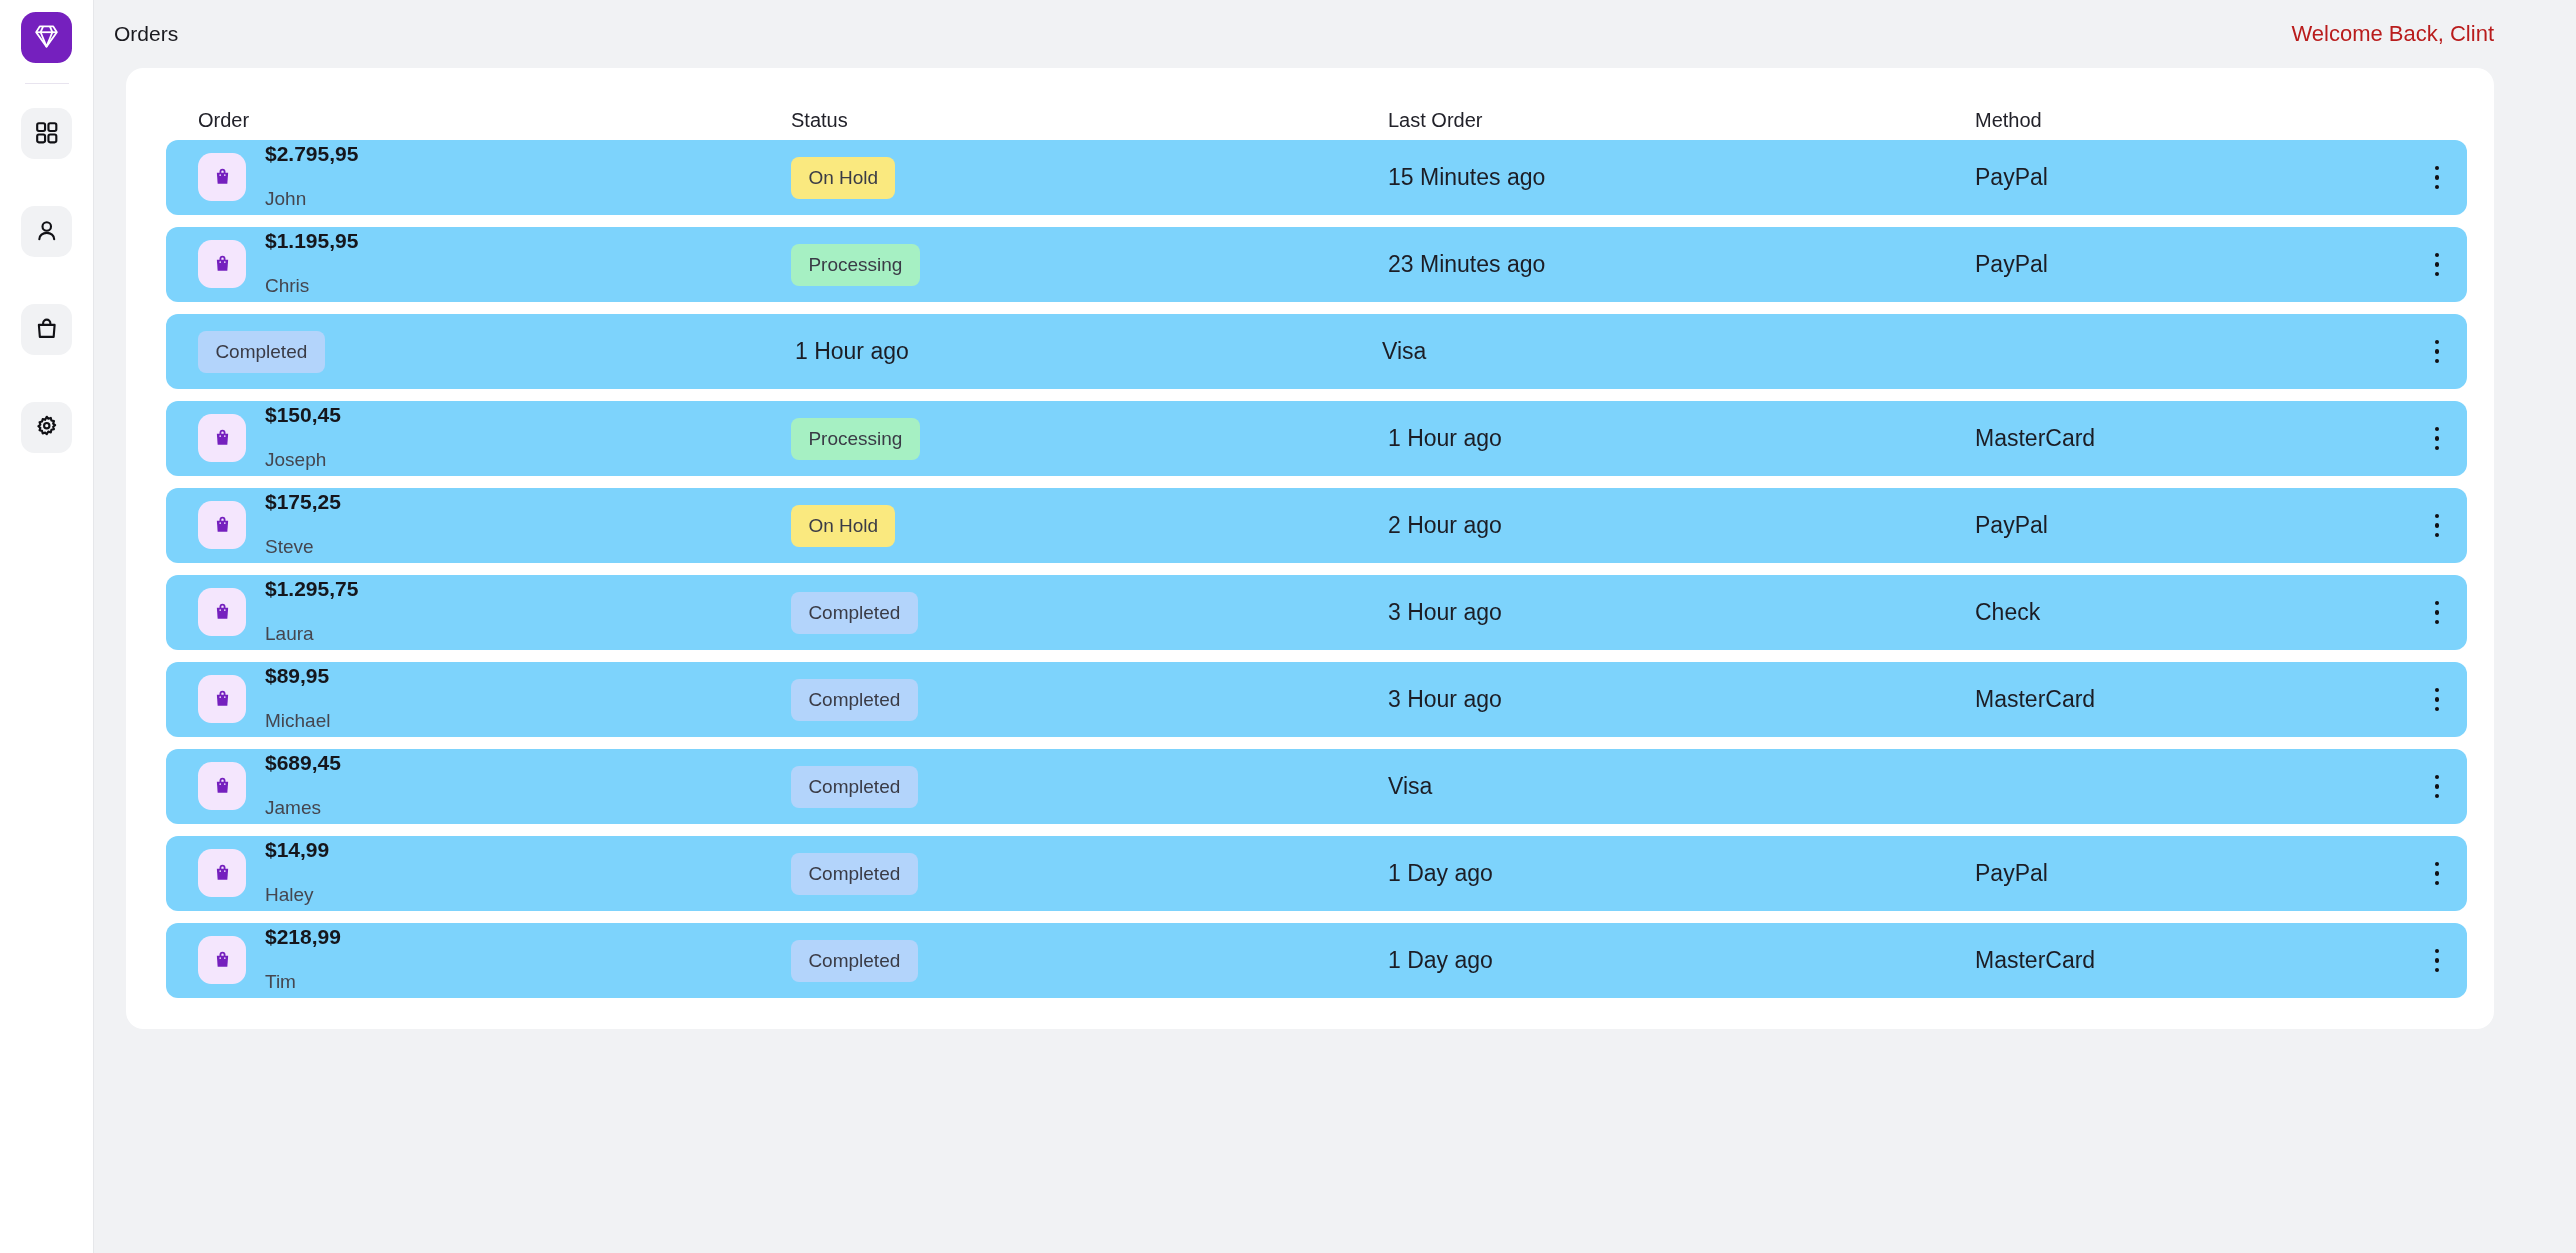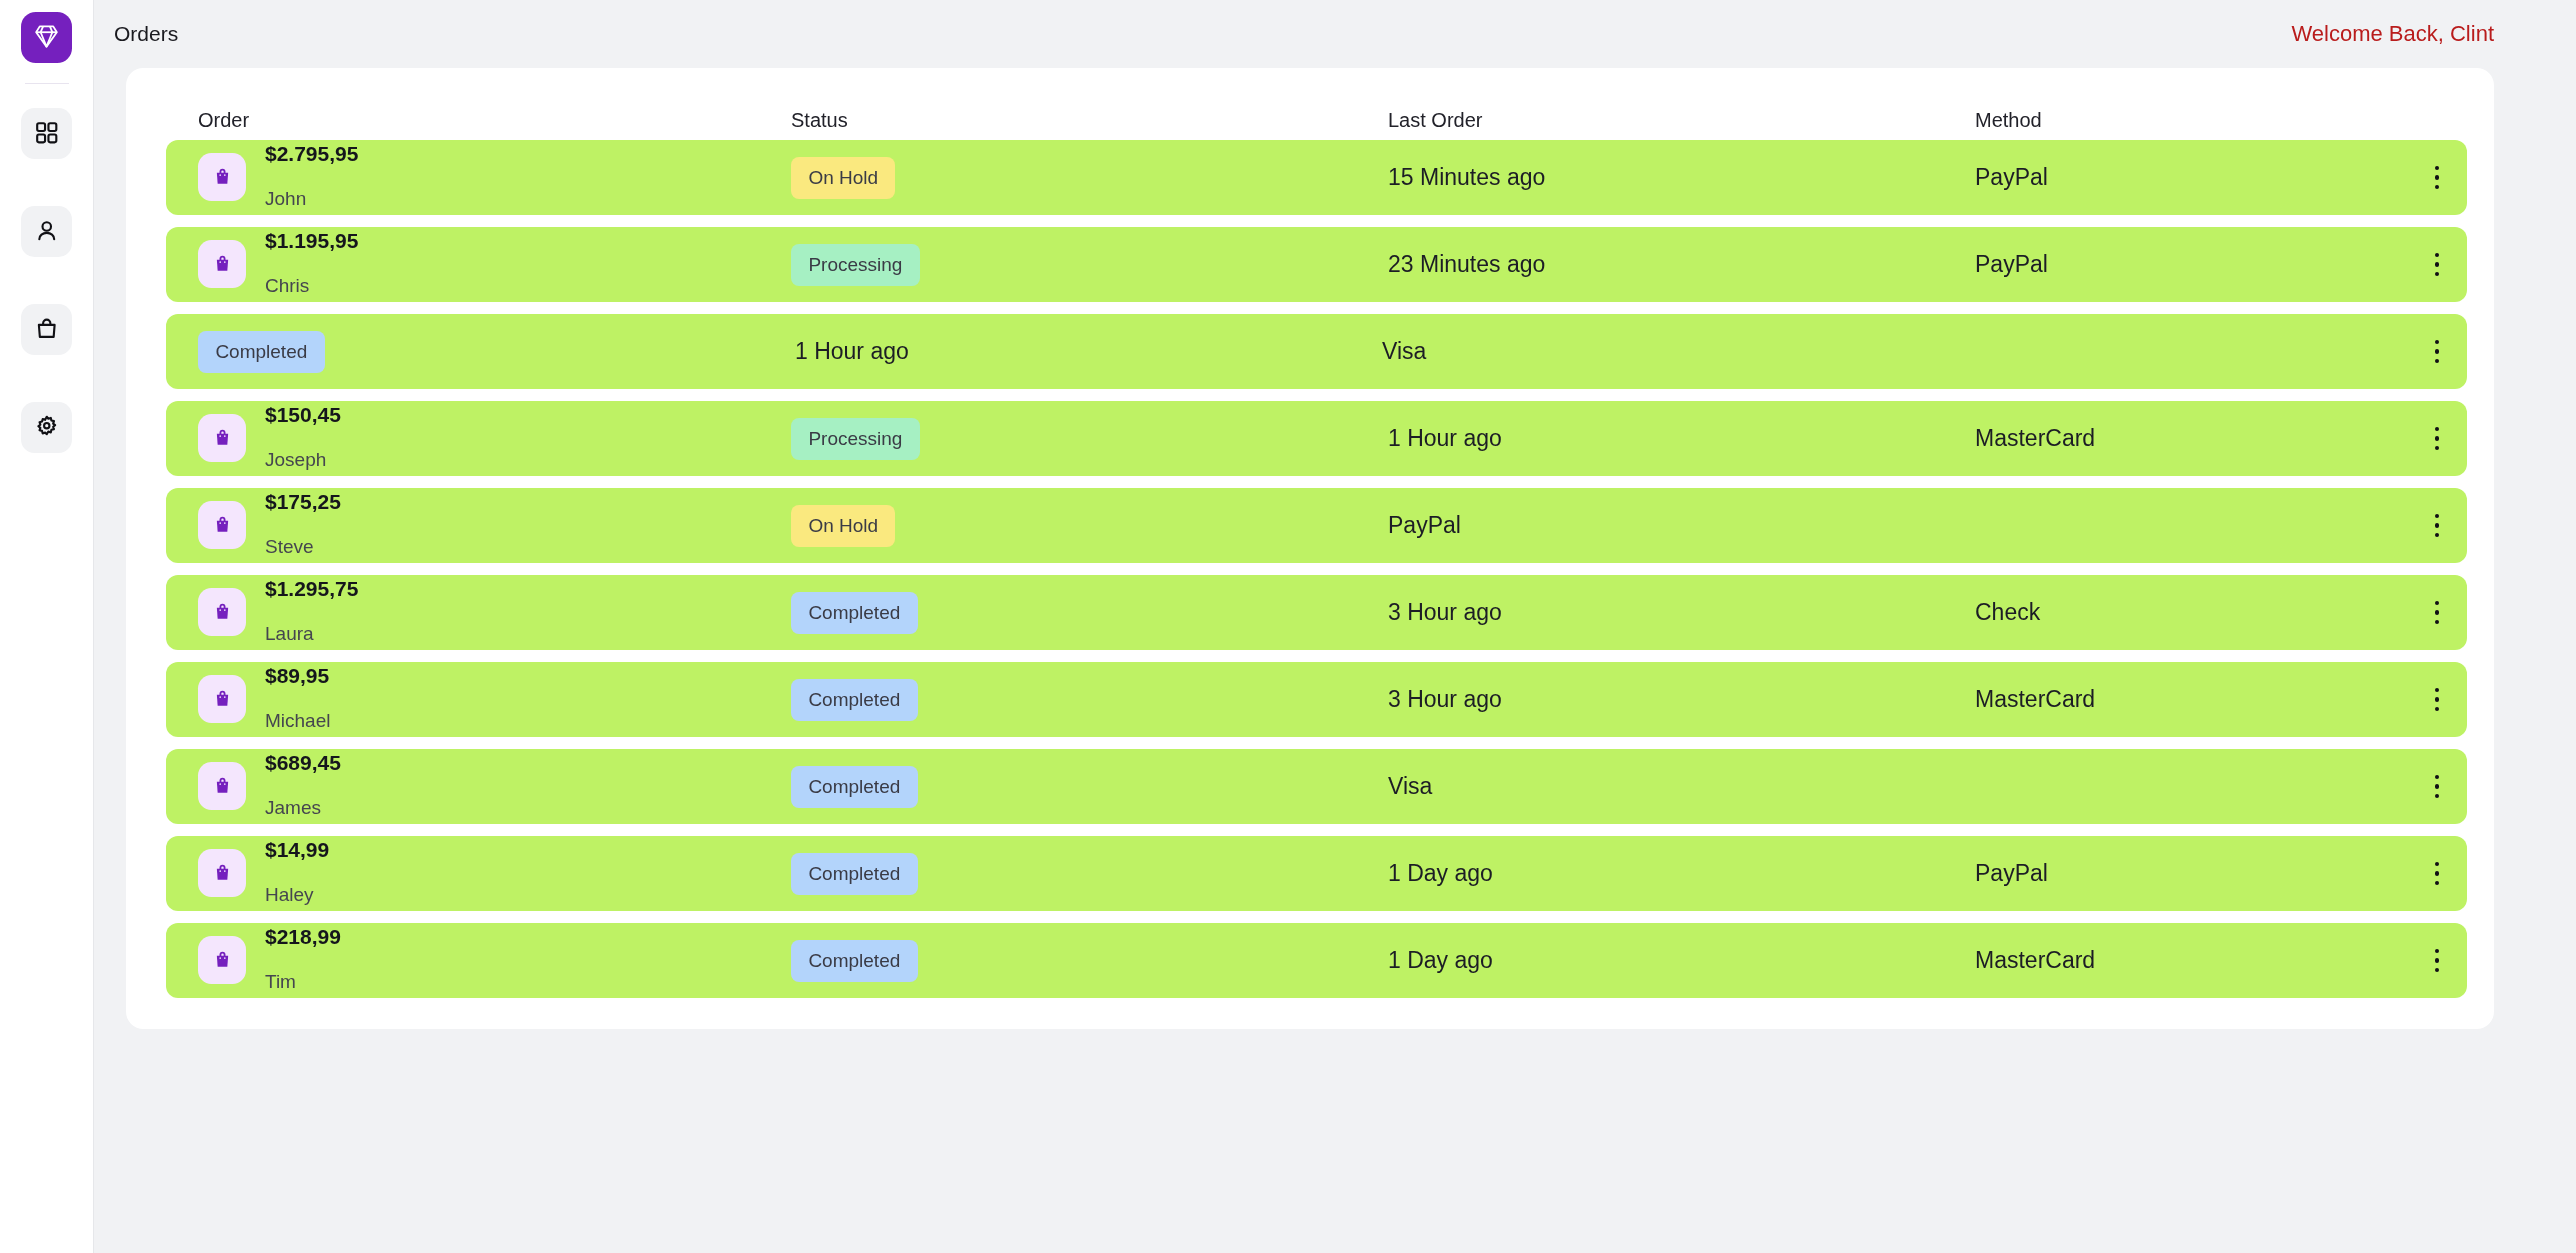--- a/index.html
+++ b/index.html
@@ -95,21 +95,21 @@
     color: #22222a;
     font-weight: 400;
   }
 
   .rows { display: flex; flex-direction: column; }
 
   .row {
     display: flex;
     align-items: center;
     height: 75px;
-    background: #bef264;
+    background: #7dd3fc;
     border-radius: 12px;
     padding-left: 32px;
     margin-bottom: 12px;
   }
   .row:last-child { margin-bottom: 0; }
 
   .order-cell { display: flex; align-items: center; }
   .bag-tile {
     width: 48px; height: 48px;
     border-radius: 13.4px;
@@ -384,20 +384,21 @@
       <div class="order-text">
         <div class="amount">$175,25</div>
         <div class="customer">Steve</div>
       </div>
     </div>
 
     <div class="col-status">
       <span class="badge badge-onhold">On Hold</span>
     </div>
 
+    <div class="col-last cell-text">2 Hour ago</div>
 
     <div class="col-method cell-text">PayPal</div>
 
     <div class="col-menu">
       <div class="menu-dots">
         <span></span>
                 <span></span>
                 <span></span>
       </div>
     </div>

